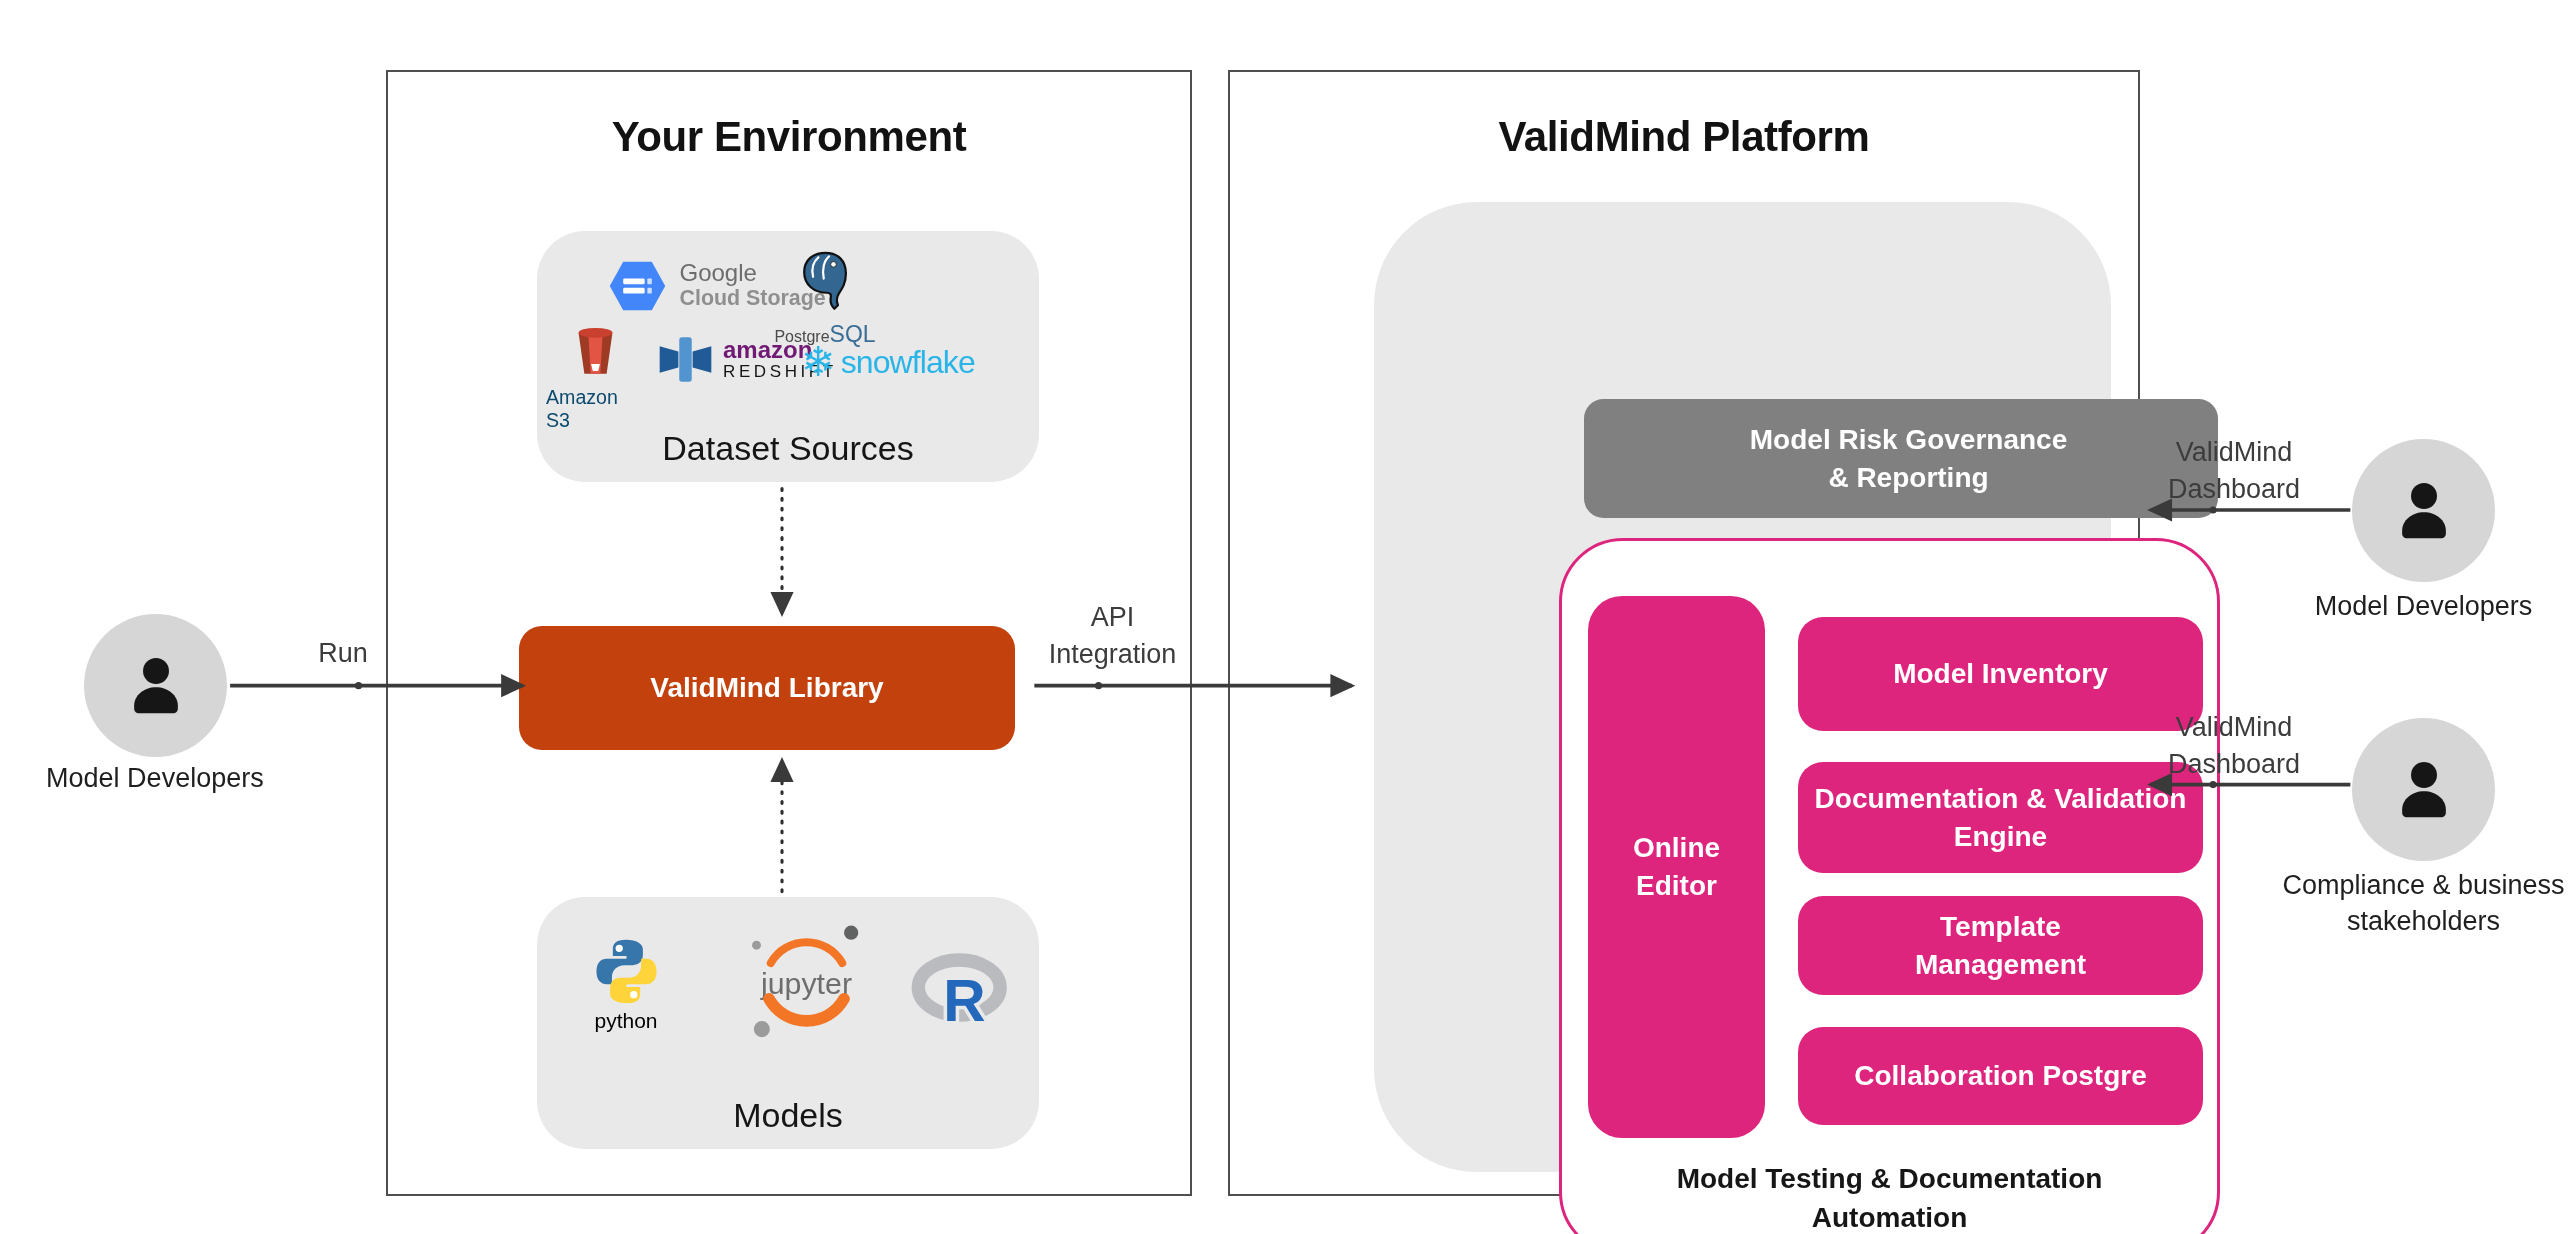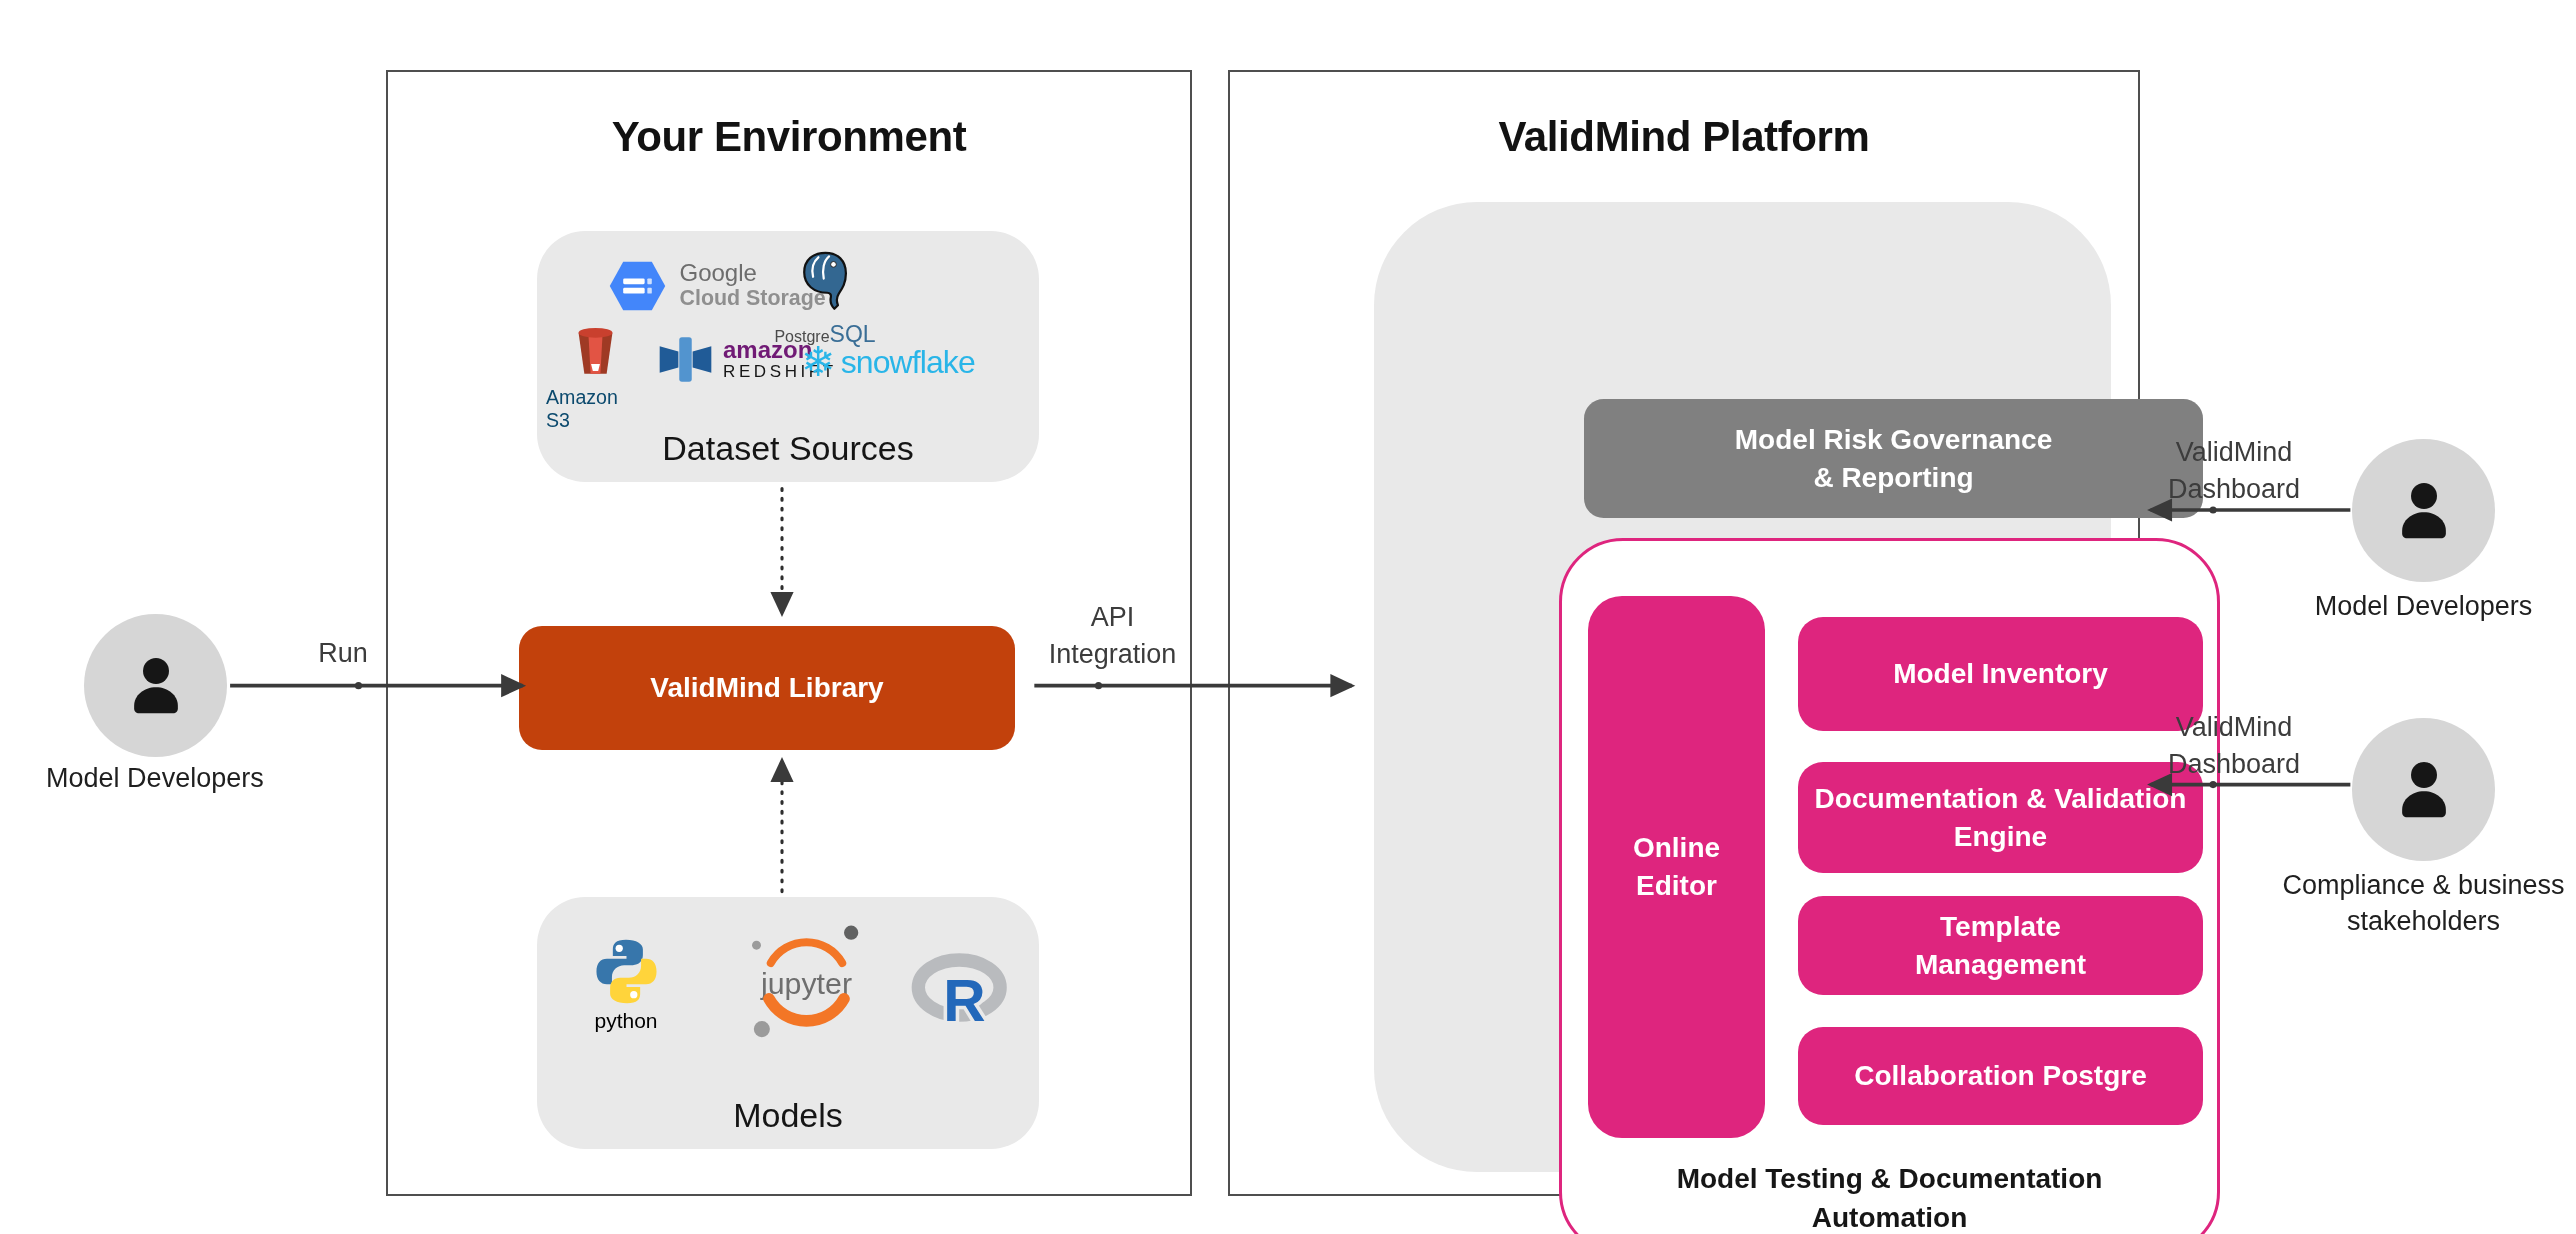--- a/index.html
+++ b/index.html
@@ -25,21 +25,21 @@
 
   
   #vm-library{position:absolute;left:131px;top:554px;width:496px;height:124px;
               background:#c2410c;border-radius:23px;z-index:2;}
   .pinktext{color:#ffffff;font-weight:700;font-size:28px;line-height:1.35;}
 
   
   #plat-container{position:absolute;left:144px;top:130px;width:737px;height:970px;
                   background:#e9e9e9;border-radius:103px;}
   #governance{position:absolute;left:210px;top:197px;width:619px;height:119px;
-              background:#808080;border-radius:19.6px;}
+              background:#808080;border-radius:19.6px;padding-left:15px;}
   #innerbox{position:absolute;left:185px;top:336px;width:661px;height:718px;
             background:#ffffff;border:3.6px solid #de257e;border-radius:64px;box-sizing:border-box;}
   #online-editor{position:absolute;left:214px;top:394px;width:177px;height:542px;
                  background:#de257e;border-radius:34px;}
   .feature{position:absolute;left:424px;width:405px;background:#de257e;border-radius:25px;}
   #feature-0{top:415px;height:114px;}
   #feature-1{top:560px;height:111px;}
   #feature-2{top:694px;height:99px;}
   #feature-3{top:825px;height:98px;}
   #automation{position:absolute;left:185px;top:957px;width:661px;text-align:center;

